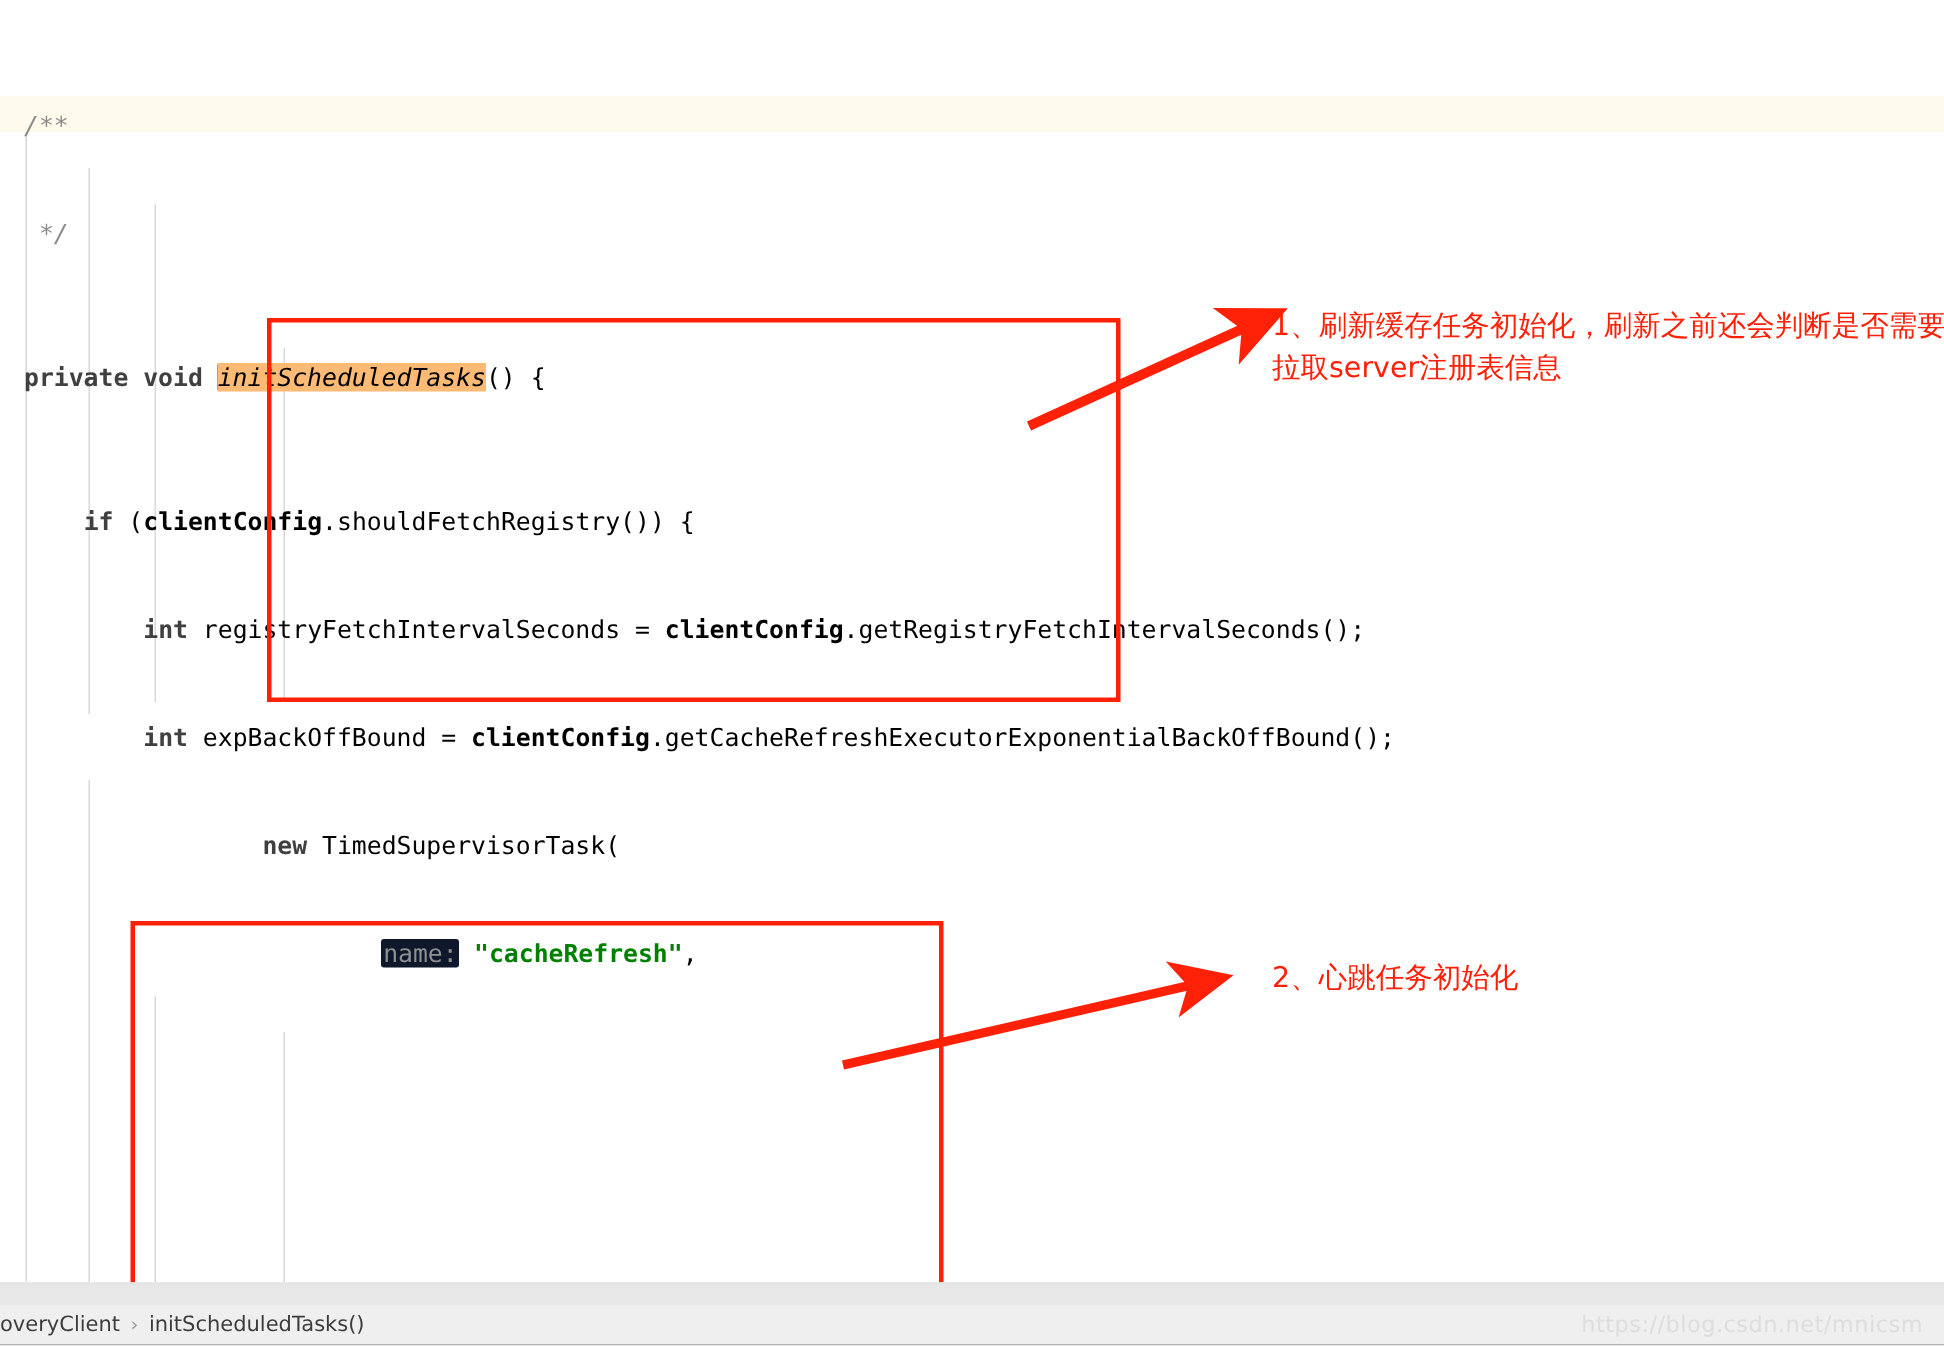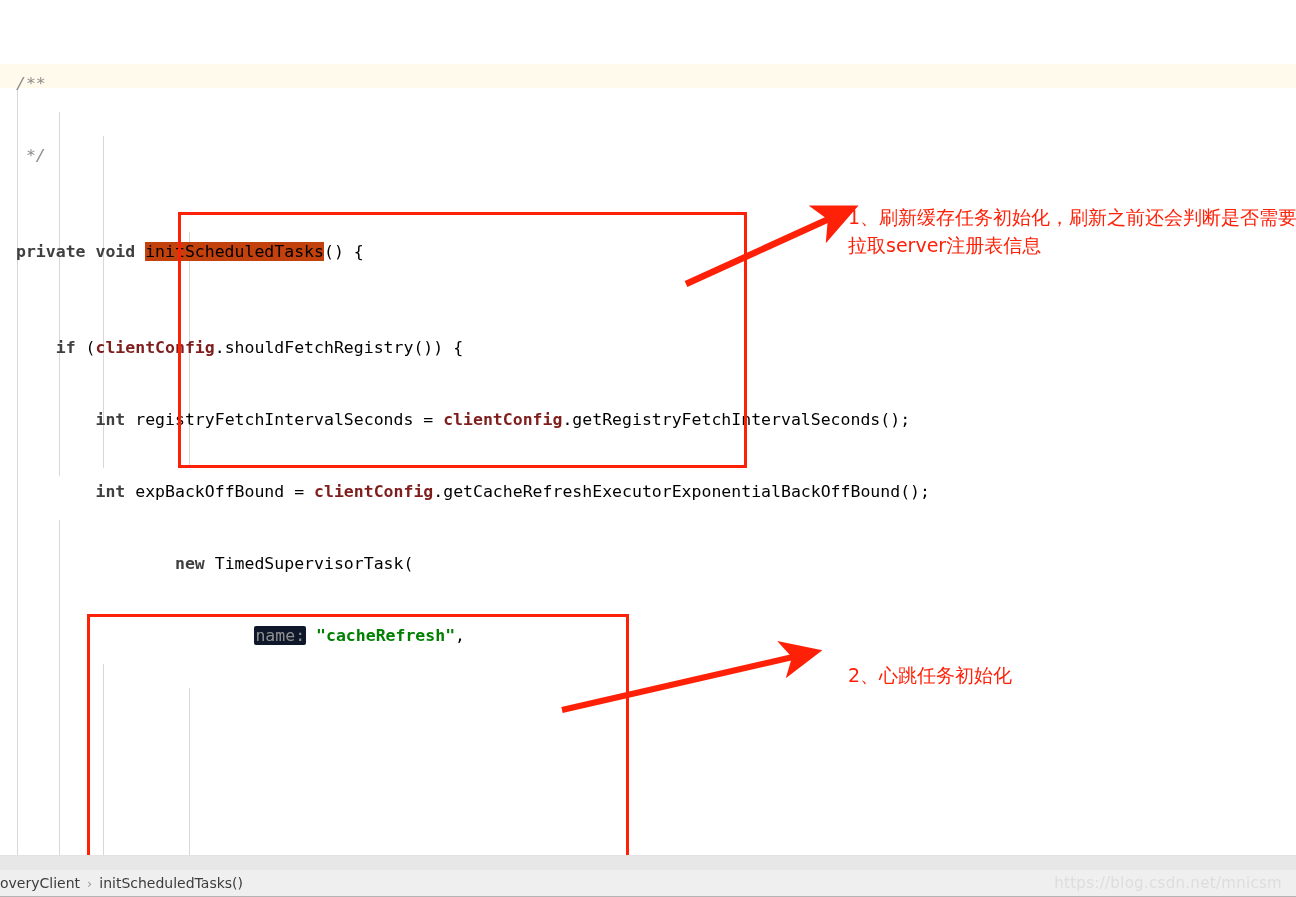--- a/index.html
+++ b/index.html
@@ -54,27 +54,27 @@
   }
   .ln {
     height: 24px;
     padding-left: 16px;
     white-space: pre;
   }
 
   
   .kw      { color: #404040; font-weight: bold; }   
   .cmt     { color: #8c8c8c; font-style: italic; }  
-  .fld     { color: #7f1d1d; font-weight: bold; } 
+  .fld     { color: #000000; font-weight: bold; } 
   .str     { color: #008000; font-weight: bold; }   
   .plain   { color: #000000; }
   .hintbg  { background: #0f172a; color: #909090; border-radius: 2px; padding: 0 1px; }
 
   
-  .ident-hl { background: #c2410c; }
+  .ident-hl { background: #fdba74; font-style: italic; }
   .caret {
     display: inline-block;
     width: 0;
     border-left: 2px solid #000000;
     height: 17px;
     vertical-align: -3px;
     margin-right: -2px;
   }
 
   
@@ -224,21 +224,21 @@
     <marker id="ah" markerWidth="7" markerHeight="7" refX="4.2" refY="3.5" orient="auto" markerUnits="strokeWidth">
       <path d="M0,0.3 L7,3.5 L0,6.7 L1.8,3.5 Z" fill="#ff2008"></path>
     </marker>
   </defs>
   <path d="M686,284 L842,213" stroke="#ff2008" stroke-width="6.5" fill="none" marker-end="url(#ah)"></path>
   <path d="M562,710 L806,654" stroke="#ff2008" stroke-width="6" fill="none" marker-end="url(#ah)"></path>
 </svg>
 
 <div class="anno" style="left:848px; top:203px; width:452px;">1、刷新缓存任务初始化，刷新之前还会判断是否需要拉取server注册表信息</div>
 
-<div class="anno" style="left:848px; top:661px; width:360px;">2、心跳任务初始化</div>
+<div class="anno" style="left:848px; top:638px; width:360px;">2、心跳任务初始化</div>
 
 <div id="breadcrumb-bar">
   <div class="strip"></div>
 
   <div id="breadcrumb-inner">
     <span>overyClient</span>
     <span class="sep">›</span>
     <span>initScheduledTasks()</span>
   </div>
 

